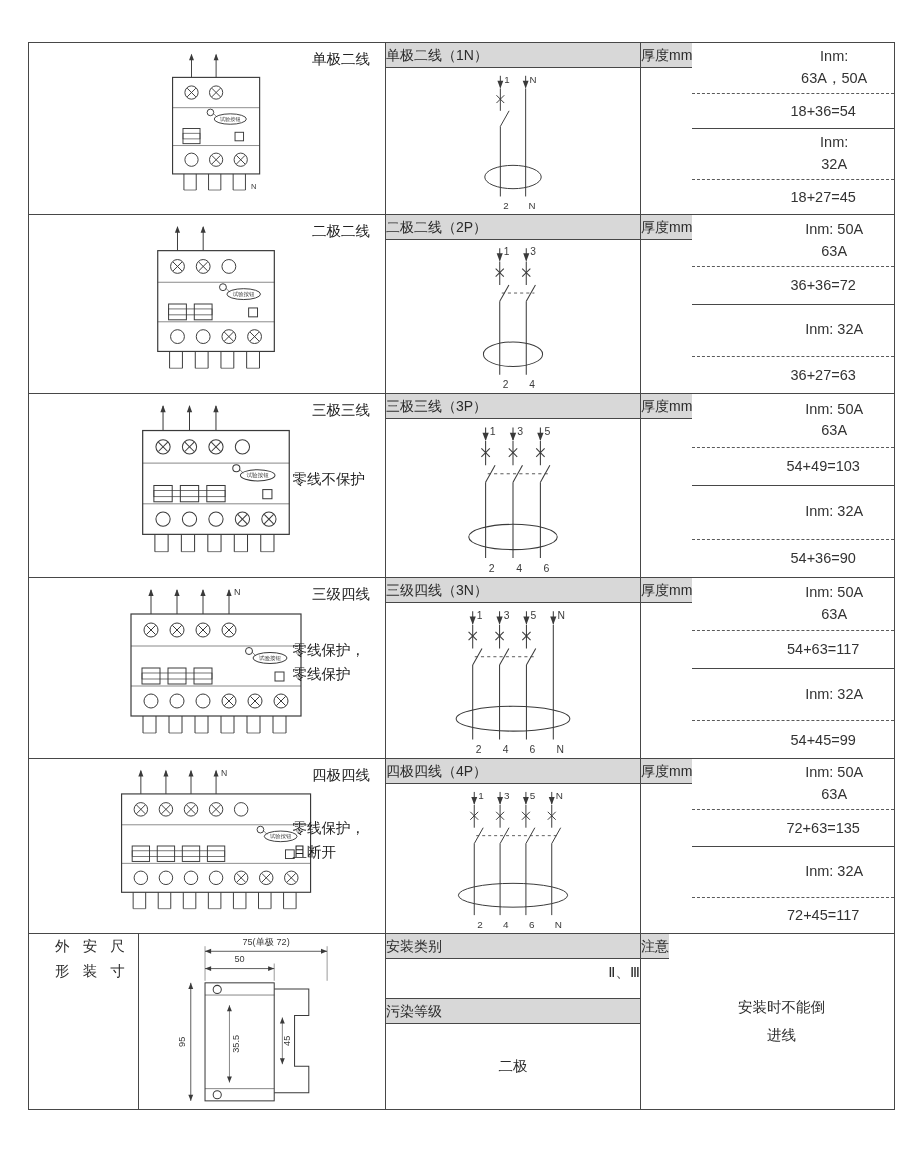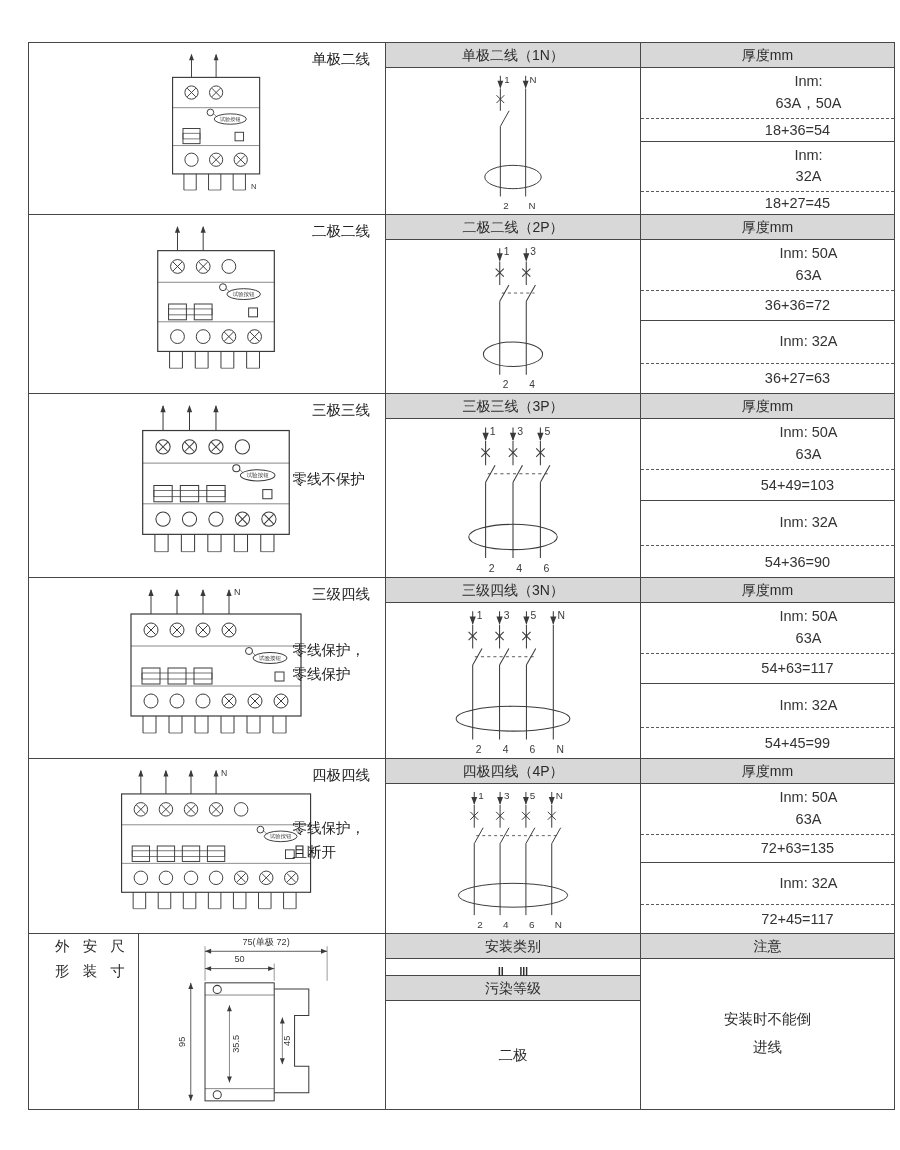--- a/index.html
+++ b/index.html
@@ -16,45 +16,45 @@
   .table{
     position:absolute;left:28px;top:42px;width:867px;height:1068px;
     border:1px solid var(--bd);display:flex;flex-direction:column;background:#fff;
   }
   .row{display:flex;border-bottom:1px solid var(--bd);}
   .r1{height:172px;} .r2{height:179px;} .r3{height:184px;}
   .r4{height:181px;} .r5{height:175px;} .r6{flex:1;border-bottom:none;}
   .cell{position:relative;}
   .left{width:357px;border-right:1px solid var(--bd);}
   .mid{width:255px;border-right:1px solid var(--bd);display:flex;flex-direction:column;}
-  .right{flex:1;display:flex;flex-direction:column;}
+  .right{flex:1;display:flex;flex-direction:row;}
   .hdr{
     height:25px;line-height:24px;background:var(--hdr);
-    border-bottom:1px solid var(--bd);text-align:center;
+    border-bottom:1px solid var(--bd);
     font-size:14px;color:#2b2b2b;flex:0 0 auto;
   }
   .diag{flex:1;position:relative;}
   .diag svg,.dev svg,.f-draw svg{position:absolute;left:0;top:0;}
   .dev{position:absolute;left:68px;top:6px;bottom:6px;width:242px;}
   .lbl{position:absolute;top:7px;right:15px;font-size:14.5px;color:#222;}
   .note{position:absolute;right:20px;top:47%;transform:translateY(-50%);
         font-size:14.5px;line-height:1.65;color:#222;}
   .tk{flex:1;display:flex;flex-direction:column;}
   .sec{display:flex;flex-direction:column;justify-content:center;color:var(--ink);align-items:center;}
   .inm{flex:1.25;border-bottom:1px dashed #5a5a5a;padding:3px 0 3px 82px;
        font-size:14.5px;line-height:1.5;}
   .calc{flex:1;padding-left:60px;font-size:14.5px;}
   .calc.solid{border-bottom:1px solid var(--bd);}
   
   .f-left{display:flex;}
   .f-label{width:110px;border-right:1px solid var(--bd);display:flex;
            flex-direction:row;justify-content:center;padding-left:26px;
            font-size:14.5px;line-height:1.7;}
   .f-draw{flex:1;position:relative;}
-  .f-val{height:17px;line-height:27px;text-align:center;
+  .f-val{height:40px;line-height:27px;text-align:right;
          border-bottom:1px solid var(--bd);font-size:14.5px;flex:0 0 auto;}
   .f-val2{flex:1;display:flex;align-items:center;justify-content:center;font-size:14.5px;}
   .f-note{flex:1;display:flex;flex-direction:column;align-items:center;
           justify-content:center;font-size:14.5px;line-height:1.9;}
 </style>
 </head>
 <body>
 
 <div class="table">
 

